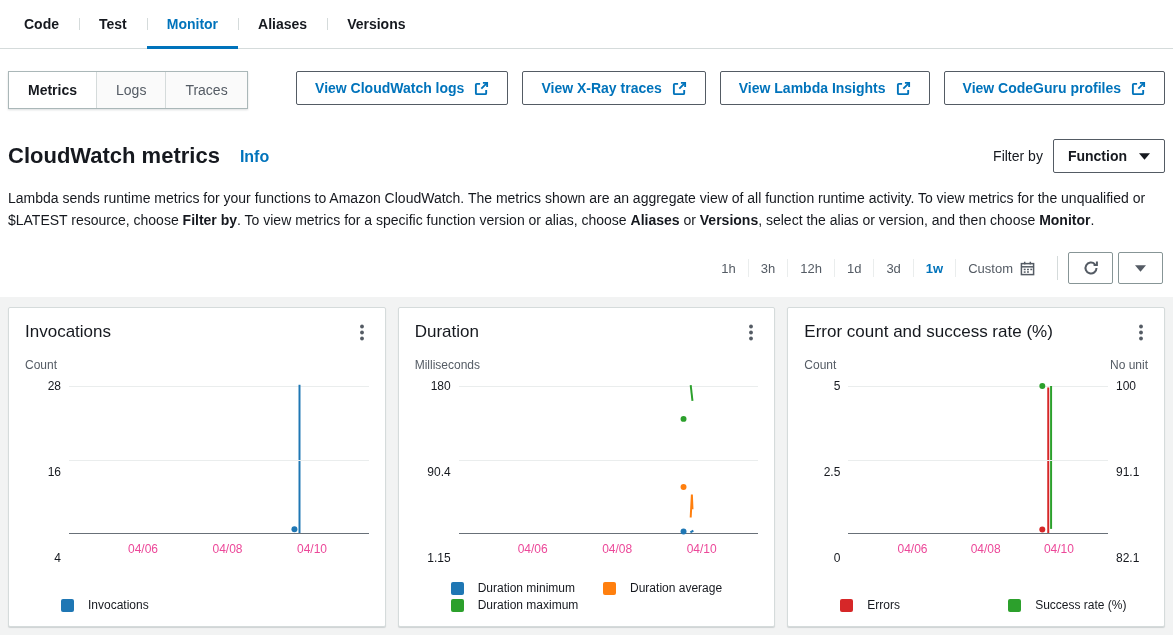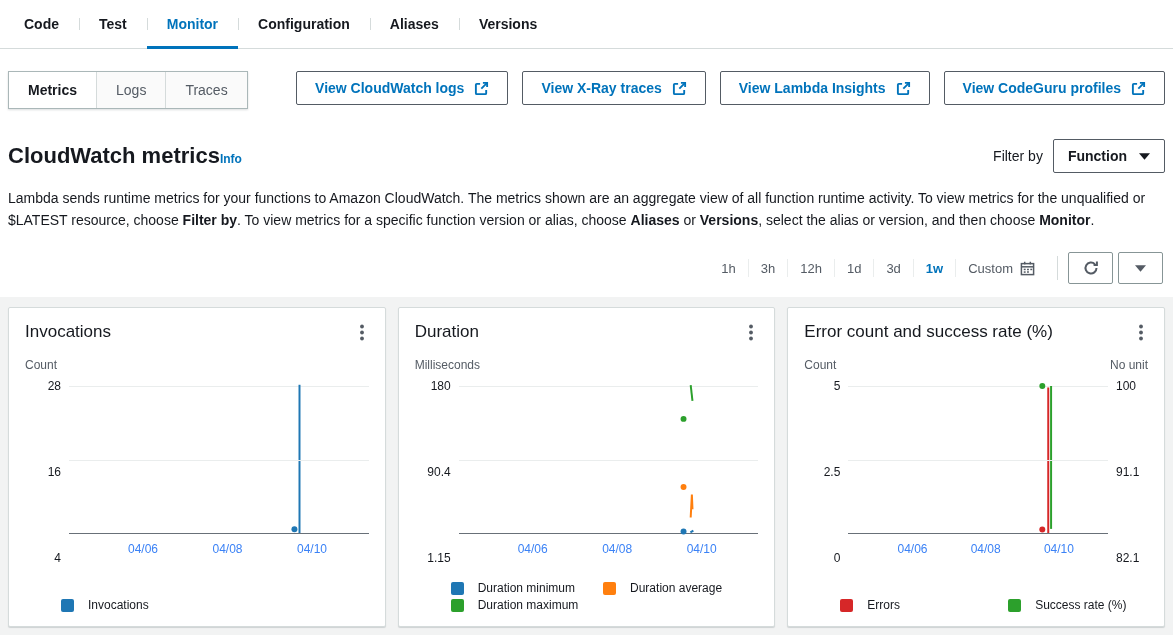--- a/index.html
+++ b/index.html
@@ -19,21 +19,21 @@
   .seg-item{padding:10px 19px;font-size:14px;color:#545b64;background:#fafafa;cursor:pointer}
   .seg-item:not(:first-child){border-left:1px solid #d5dbdb}
   .seg-item.active{background:#fff;color:#16191f;font-weight:700}
   .actions{display:flex;gap:14px}
   .btn{display:inline-flex;align-items:center;gap:10px;height:34px;padding:12px 18px;border:1px solid #545b64;border-radius:2px;background:#fff;color:#0073bb;font-weight:700;font-size:14px;font-family:inherit;cursor:pointer}
 
   
   .metrics-header{display:flex;justify-content:space-between;align-items:center;padding:30px 8px 0 8px;flex:none}
   .title-wrap{display:flex;align-items:flex-end}
   h1{font-size:22px;font-weight:700}
-  .info{font-size:12px;font-weight:700;color:#0073bb;margin-left:0;padding-bottom:3px;cursor:pointer;text-decoration:none}
+  .info{font-size:16px;font-weight:700;color:#0073bb;margin-left:20px;padding-bottom:3px;cursor:pointer;text-decoration:none}
   .filter-wrap{display:flex;align-items:center;gap:10px}
   .select-btn{display:inline-flex;align-items:center;gap:12px;height:34px;padding:0 14px;border:1px solid #545b64;border-radius:2px;background:#fff;color:#16191f;font-weight:700;font-size:14px;font-family:inherit;cursor:pointer}
 
   .desc{margin:14px 8px 0;font-size:14px;line-height:22px;flex:none}
   .desc .b{font-weight:700}
 
   
   .toolbar{margin-top:20px;display:flex;justify-content:flex-end;align-items:center;padding:0 10px;height:34px;background:#fff;flex:none}
   .ranges{display:flex;align-items:center}
   .range{display:flex;align-items:center;gap:7px;padding:0 12px;font-size:13px;color:#545b64;cursor:pointer;height:18px}
@@ -55,36 +55,35 @@
   .ylabels span{position:absolute;right:8px;transform:translateY(-50%)}
   .ylabels.right{width:40px}
   .ylabels.right span{right:auto;left:8px}
   .yt0{top:0}.yt1{top:50%}.yt2{top:100%}
   .plot-col{flex:1;display:flex;flex-direction:column;min-width:0}
   .plot{position:relative;height:148px;border-bottom:1px solid #687078}
   .plot::before,.plot::after{content:"";position:absolute;left:0;right:0;height:1px;background:#eaeded}
   .plot::before{top:0}
   .plot::after{top:50%}
   svg.series{position:absolute;inset:0;width:100%;height:100%;overflow:visible}
-  .x-row{position:relative;height:24px;font-size:12px;color:#3b82f6}
+  .x-row{position:relative;height:24px;font-size:12px;color:#ec4899}
   .x-tick{position:absolute;top:8px;transform:translateX(-50%)}
   .legend{margin-top:auto;display:flex;column-gap:28px;padding-left:36px;font-size:12px;color:#16191f}
   .legend.wrap{flex-wrap:wrap;row-gap:3px}
   .legend.split{display:grid;grid-template-columns:1fr 1fr}
   .legend-item{display:flex;align-items:center;gap:14px;cursor:pointer}
   .legend-swatch{width:13px;height:13px;border-radius:2px;flex:none}
 </style>
 </head>
 <body>
 
 <nav class="tabbar">
   <div class="tab">Code</div>
   <div class="tab">Test</div>
   <div class="tab active">Monitor</div>
-  <div class="tab">Configuration</div>
   <div class="tab">Aliases</div>
   <div class="tab">Versions</div>
 </nav>
 
 <div class="subrow">
   <div class="seg">
     <div class="seg-item active">Metrics</div>
     <div class="seg-item">Logs</div>
     <div class="seg-item">Traces</div>
   </div>

